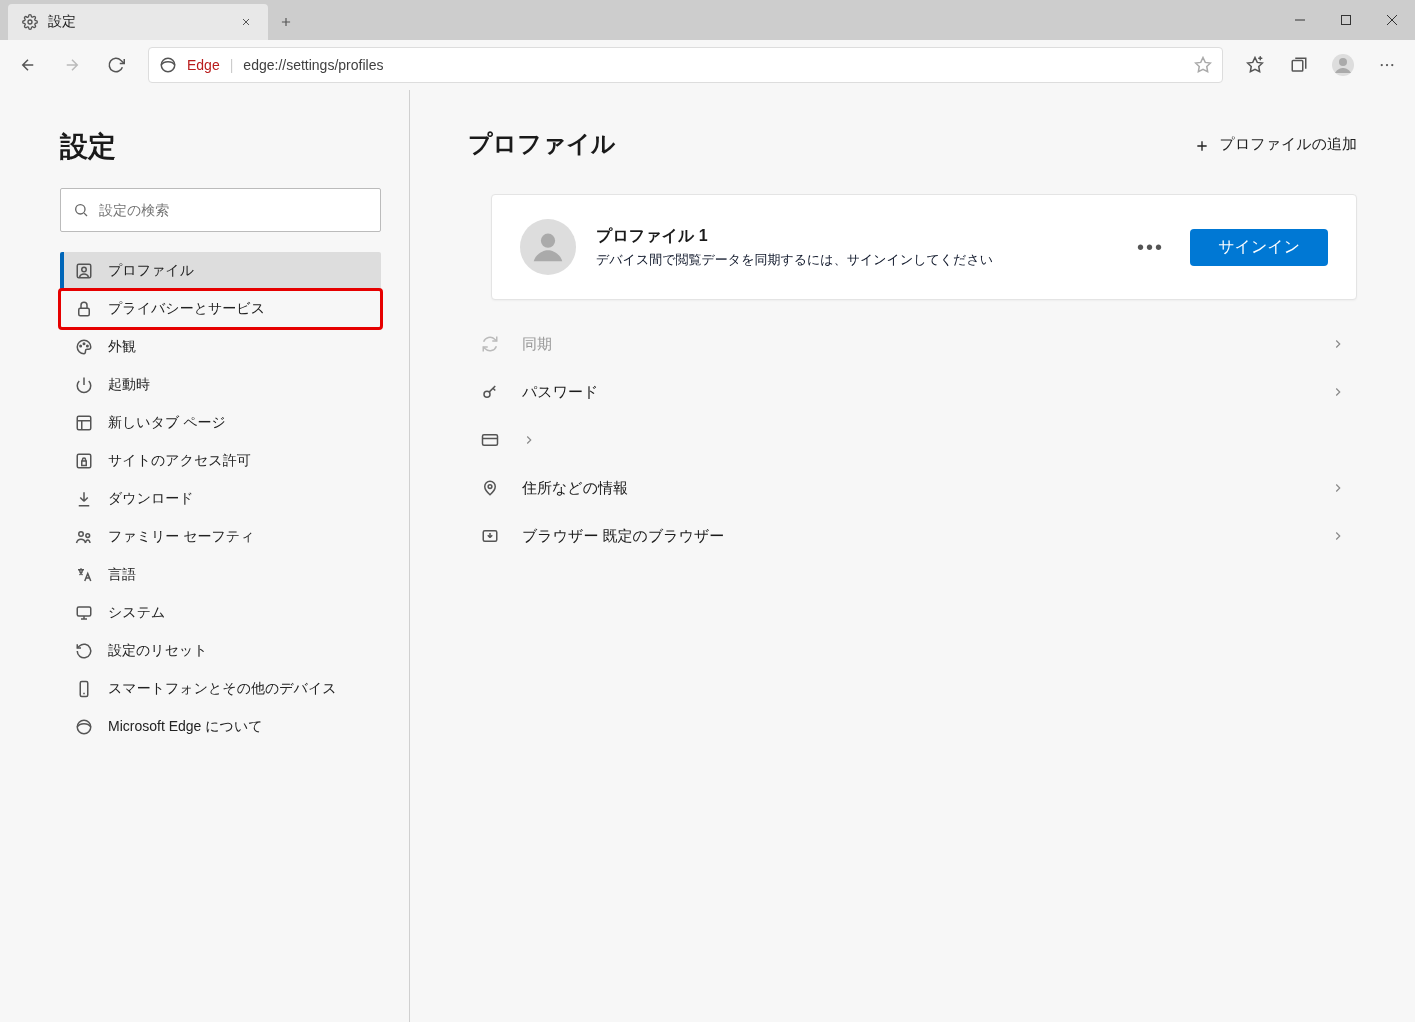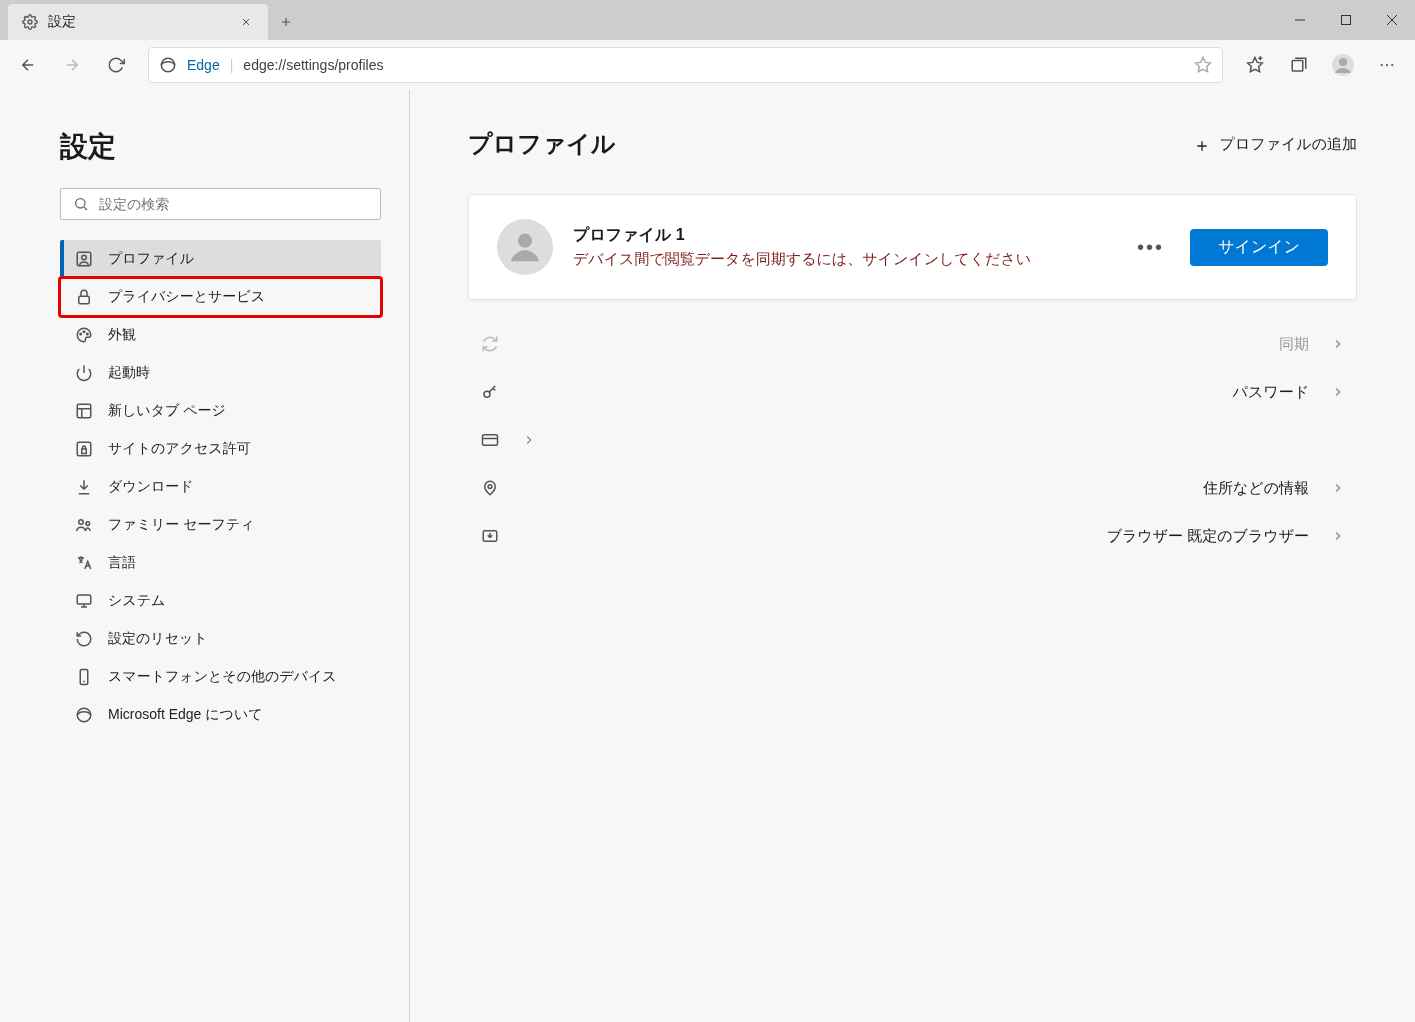--- a/index.html
+++ b/index.html
@@ -65,36 +65,36 @@
 .tb-btn {
   width:40px; height:40px; display:flex; align-items:center; justify-content:center;
   color:#555; border-radius:4px;
 }
 .tb-btn.disabled { color:#bbb; }
 .omnibox {
   flex:1; height:36px; background:#fff; border:1px solid #ddd; border-radius:4px;
   display:flex; align-items:center; padding:0 10px; gap:10px; margin:0 8px;
 }
 .omnibox .edge-logo { color:#555; }
-.omnibox .url-label { color:#0369a1; white-space:nowrap; }
+.omnibox .url-label { color:#b91c1c; white-space:nowrap; }
 .omnibox .divider { color:#ccc; }
 .omnibox .url-text { color:#404040; flex:1; }
 .omnibox .fav-star { color:#aaa; }
 
 
 .content { flex:1; display:flex; background:#f7f7f7; }
 
 .sidebar {
   width: 410px; border-right:1px solid #d0d0d0;
   padding: 38px 28px 38px 60px;
   display:flex; flex-direction:column;
 }
 .sidebar h1 { font-size:28px; font-weight:600; margin-bottom:22px; }
 .search-box {
-  height:32px; border:1px solid #bbb; background:#fff; border-radius:2px;
+  height:44px; border:1px solid #bbb; background:#fff; border-radius:2px;
   display:flex; align-items:center; padding:0 12px; gap:10px;
   margin-bottom:20px;
 }
 .search-box input {
   border:none; outline:none; flex:1; font-size:14px; color:#666; background:transparent;
 }
 .search-box .search-icon { color:#666; }
 
 .nav-list { display:flex; flex-direction:column; }
 .nav-item {
@@ -122,36 +122,37 @@
   display:flex; align-items:flex-end; gap:10px; font-size:15px;
   color:#222; background:none; border:none; cursor:pointer;
 }
 
 .profile-card {
   background:#fff; border:1px solid #e4e4e4; border-radius:4px;
   box-shadow:0 1px 2px rgba(0,0,0,0.04);
   padding:24px 28px;
   display:flex; align-items:center; gap:20px;
   margin-bottom:20px;
+  margin-left:23px;
 }
 .avatar {
   width:56px; height:56px; border-radius:50%; background:#ddd;
   display:flex; align-items:center; justify-content:center; color:#888;
 }
 .avatar svg { width:38px; height:38px; }
 .profile-text { flex:1; }
 .profile-title { font-size:16px; font-weight:600; margin-bottom:4px; }
-.profile-desc { font-size:15px; color:#7f1d1d; }
+.profile-desc { font-size:13px; color:#0f172a; }
 .profile-dots { font-size:20px; color:#555; padding:0 6px; letter-spacing:2px; }
 .signin-btn {
   background:#0078d4; color:#fff; border:none; border-radius:4px;
   padding:8px 28px; font-size:16px; cursor:pointer;
 }
 
-.settings-rows { display:flex; flex-direction:column;text-align:right; }
+.settings-rows { display:flex; flex-direction:column; }
 .settings-row {
   display:flex; align-items:center; gap:22px;
   height:48px; padding:0 12px;
 }
 .settings-row .row-icon { width:20px; display:flex; justify-content:center; color:#555; }
 .settings-row .row-label { flex:1; font-size:15px; }
 .settings-row.disabled { color:#999; }
 .settings-row.disabled .row-icon { color:#bbb; }
 .chevron { color:#888; }
 

